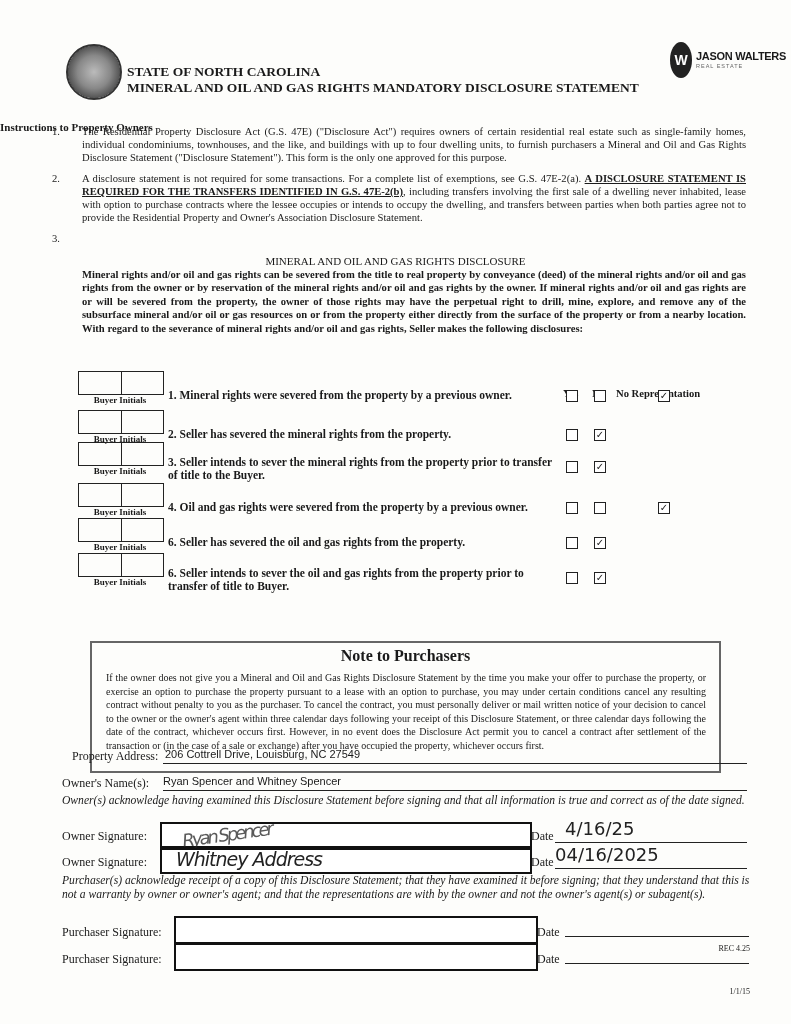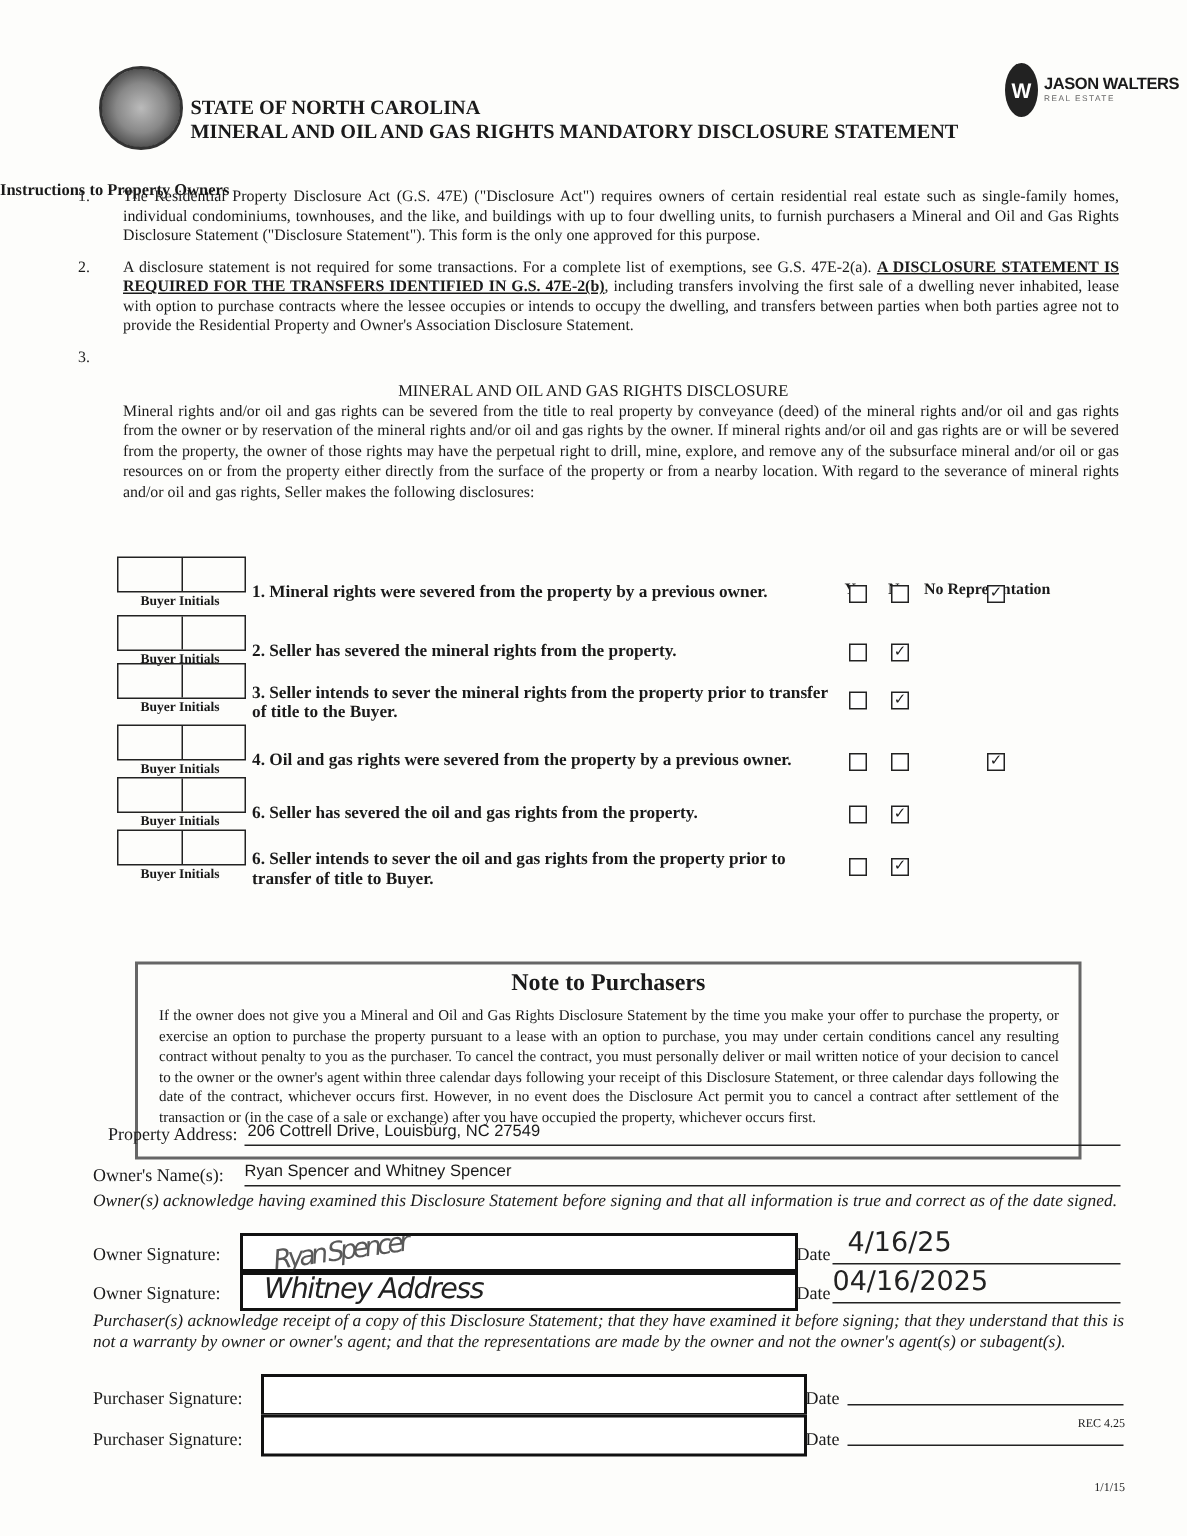--- a/index.html
+++ b/index.html
@@ -10,21 +10,21 @@
   .title2 { left:127px; top:80px; font-size:13.5px; font-weight:bold; }
   .logo-circle { left:670px; top:42px; width:22px; height:36px; border-radius:50%; background:#222; color:#fff; font-size:14px; font-weight:bold; text-align:center; line-height:36px; font-family:"Liberation Sans", sans-serif; }
   .logo-name { left:696px; top:50px; font-size:11px; font-weight:bold; font-family:"Liberation Sans", sans-serif; letter-spacing:-0.3px; }
   .logo-sub { left:696px; top:63px; font-size:5.5px; color:#666; font-family:"Liberation Sans", sans-serif; letter-spacing:1px; }
   .instr-head { left:0; width:791px; top:121px; font-size:11px; font-weight:bold; }
   .ol { font-size:10.6px; line-height:13px; }
   .num { position:absolute; left:-30px; }
   .item { left:82px; width:664px; text-align:justify; }
   .u { text-decoration:underline; font-weight:bold; }
   .sec-head { left:0; width:791px; top:255px; text-align:center; font-size:11px; }
-  .intro { left:82px; width:664px; top:268px; font-size:10.6px; font-weight:normal; line-height:13.4px; text-align:justify; }
+  .intro { left:82px; width:664px; top:268px; font-size:10.6px; font-weight:bold; line-height:13.4px; text-align:justify; }
   .colhead { top:364px; font-size:10.6px; font-weight:bold;margin-top:24px; }
   .initials { width:84px; height:22px; border:1.5px solid #222; display:flex; }
   .initials div { flex:1; border-right:1.5px solid #222; }
   .initials div:last-child { border-right:none; }
   .ini-label { width:88px; text-align:center; font-size:9px; font-weight:bold; }
   .q { left:168px; width:390px; font-size:11.5px; font-weight:bold; line-height:13px; }
   .cb { width:10px; height:10px; border:1.3px solid #222; background:#fff; font-size:10px; line-height:9px; text-align:center; font-family:"DejaVu Sans", sans-serif; }
   .note-box { left:90px; top:641px; width:627px; height:128px; border:2px solid #666; }
   .note-title { left:0; width:100%; top:4px; text-align:center; font-size:16px; font-weight:bold; }
   .note-body { left:14px; width:600px; top:28px; font-size:10px; line-height:13.5px; text-align:justify; }
@@ -147,21 +147,21 @@
 
 <div class="abs label" style="left:62px;top:855px">Owner Signature:</div>
 <div class="abs sigbox" style="left:160px;top:848px;width:368px;height:22px">
   <span class="hand" style="position:absolute;left:14px;top:-2px;font-size:19px;letter-spacing:-1px">Whitney Address</span>
 </div>
 <div class="abs label" style="left:531px;top:855px">Date</div>
 <div class="abs line" style="left:555px;top:848px;width:192px;height:20px">
   <span class="hand" style="position:absolute;left:0;top:-4px;font-size:18px;font-style:normal">04/16/2025</span>
 </div>
 
-<div class="abs ital" style="left:62px;top:874px;width:688px">Purchaser(s) acknowledge receipt of a copy of this Disclosure Statement; that they have examined it before signing; that they understand that this is not a warranty by owner or owner's agent; and that the representations are made by the owner and not the owner's agent(s) or subagent(s).</div>
+<div class="abs ital" style="left:62px;top:874px;width:688px">Purchaser(s) acknowledge receipt of a copy of this Disclosure Statement; that they have examined it before signing; that they understand that this is not a warranty by owner or owner's agent; and that the representations are with by the owner and not the owner's agent(s) or subagent(s).</div>
 
 <div class="abs label" style="left:62px;top:925px">Purchaser Signature:</div>
 <div class="abs sigbox" style="left:174px;top:916px;width:360px;height:24px">
   <span></span>
 </div>
 <div class="abs label" style="left:537px;top:925px">Date</div>
 <div class="abs line" style="left:565px;top:920px;width:184px;height:16px">
   <span></span>
 </div>
 

